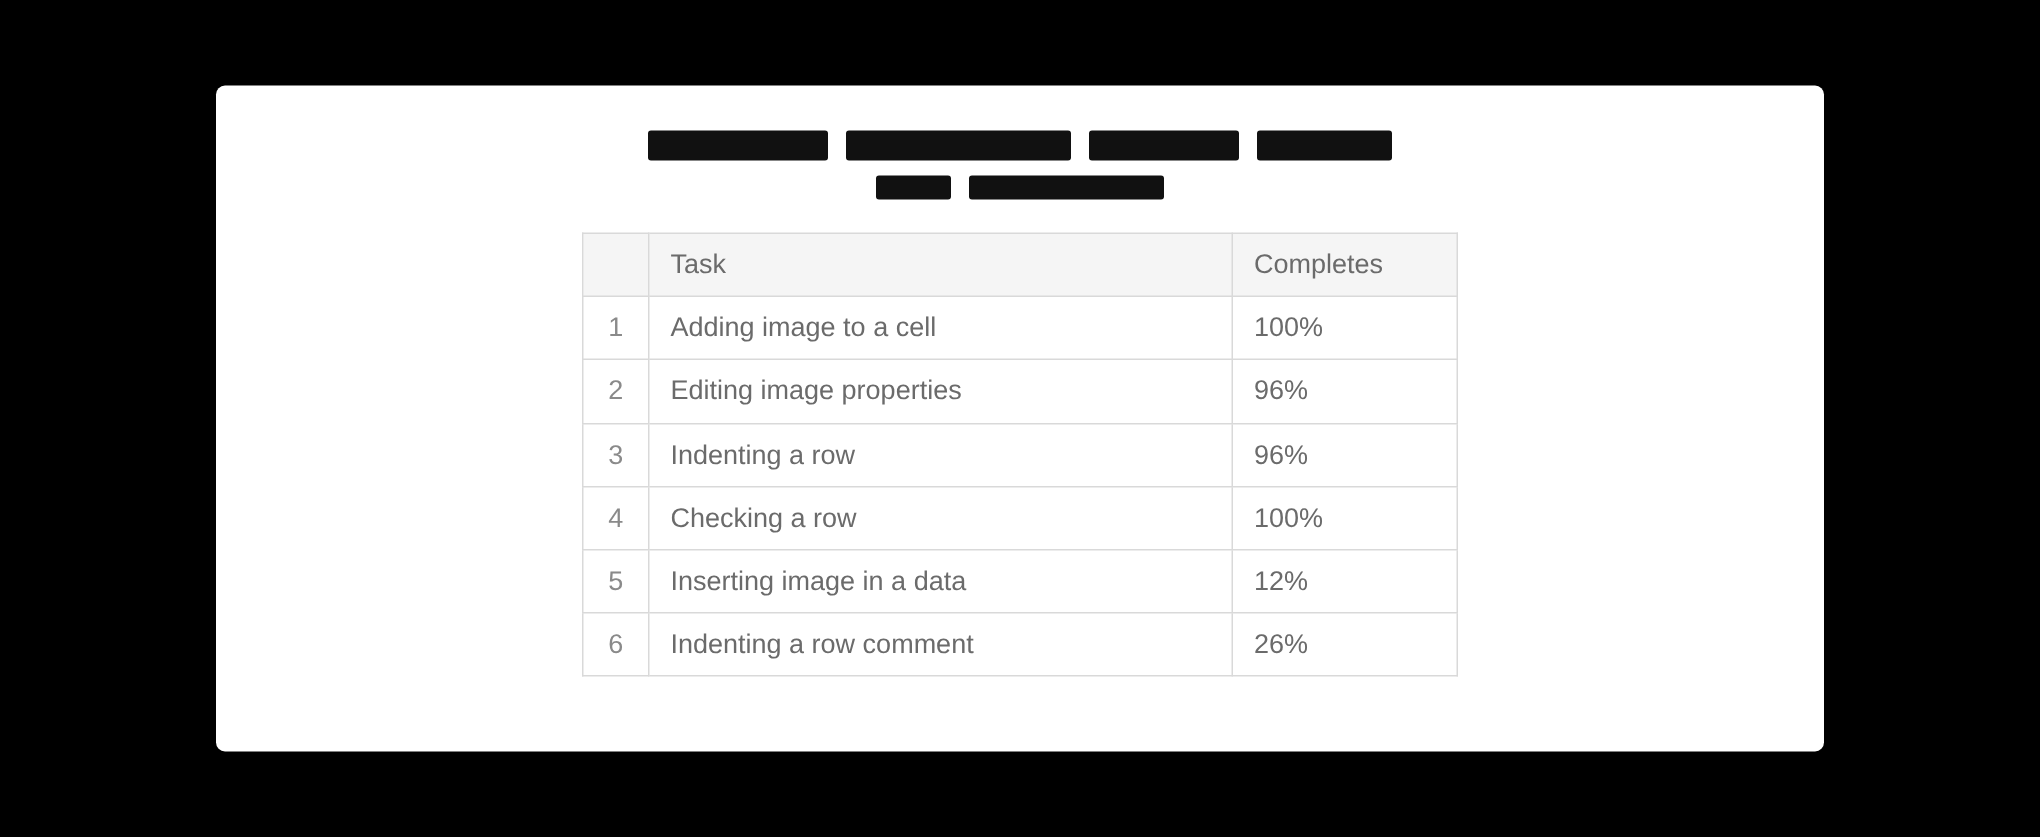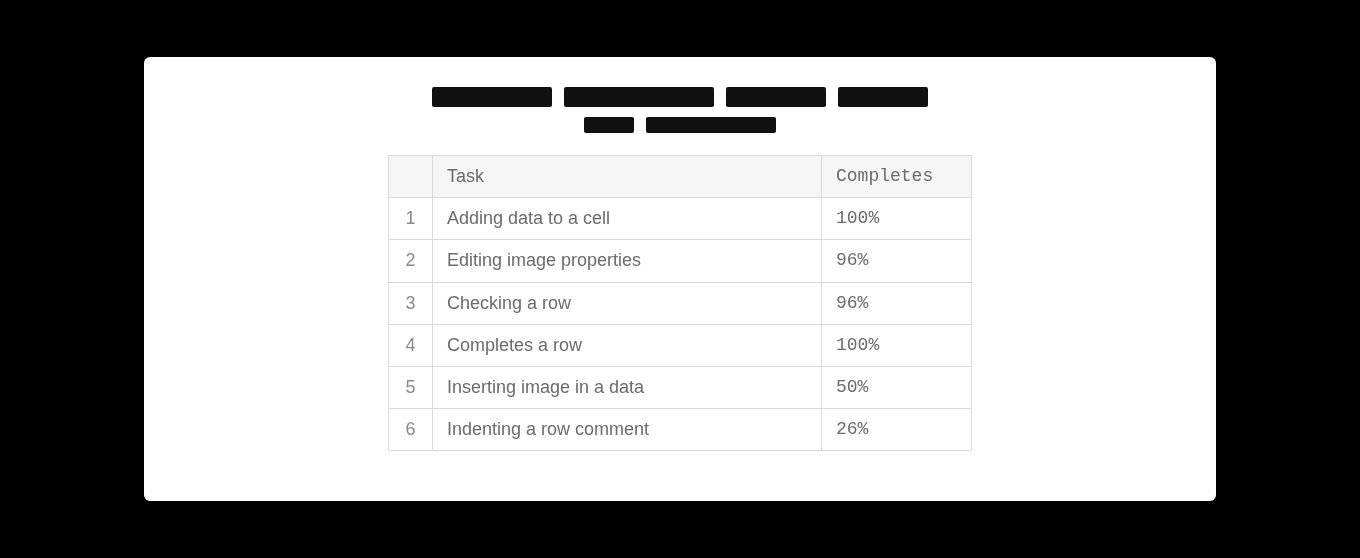--- a/index.html
+++ b/index.html
@@ -63,21 +63,20 @@
   }
   td.num, th.num {
     width: 44px;
     text-align: center;
     padding-left: 0;
     padding-right: 0;
     color: #8a8a8a;
   }
   td.completes, th.completes {
     width: 150px;
-    font-family: Liberation Mono, monospace;
   }
 </style>
 </head>
 <body>
 
 <div class="card">
 
   <div class="redact-group">
     <div class="redact-line">
       <span class="redact w120"></span>
@@ -95,42 +94,42 @@
     <thead>
       <tr>
         <th class="num"></th>
         <th>Task</th>
         <th class="completes">Completes</th>
       </tr>
     </thead>
     <tbody>
       <tr>
         <td class="num">1</td>
-        <td>Adding data to a cell</td>
+        <td>Adding image to a cell</td>
         <td class="completes">100%</td>
       </tr>
       <tr>
         <td class="num">2</td>
         <td>Editing image properties</td>
         <td class="completes">96%</td>
       </tr>
       <tr>
         <td class="num">3</td>
-        <td>Checking a row</td>
+        <td>Indenting a row</td>
         <td class="completes">96%</td>
       </tr>
       <tr>
         <td class="num">4</td>
-        <td>Completes a row</td>
+        <td>Checking a row</td>
         <td class="completes">100%</td>
       </tr>
       <tr>
         <td class="num">5</td>
         <td>Inserting image in a data</td>
-        <td class="completes">50%</td>
+        <td class="completes">12%</td>
       </tr>
       <tr>
         <td class="num">6</td>
         <td>Indenting a row comment</td>
         <td class="completes">26%</td>
       </tr>
     </tbody>
   </table>
 
 </div>

